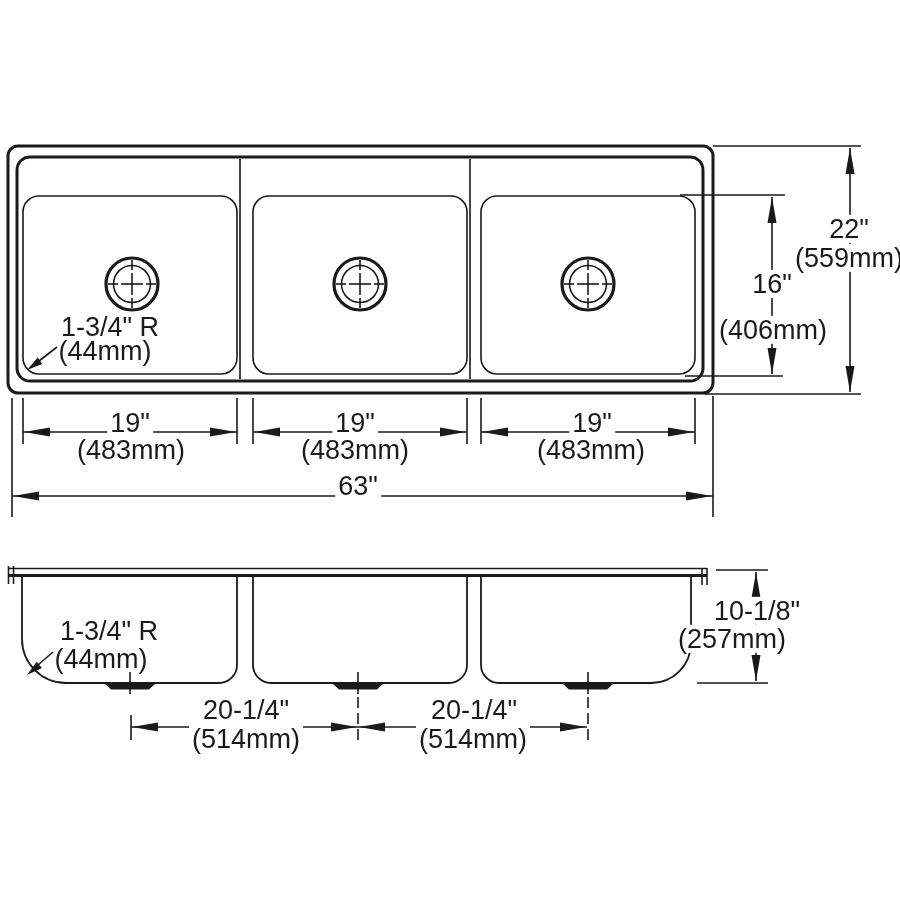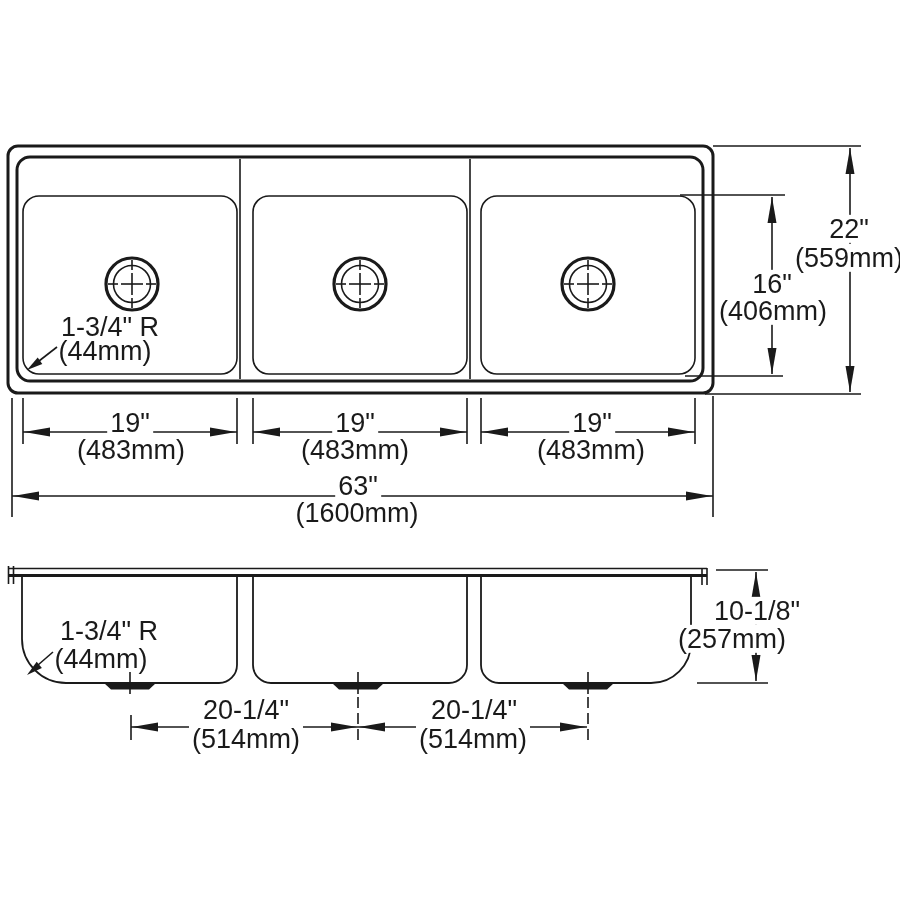--- a/index.html
+++ b/index.html
@@ -164,27 +164,26 @@
 <div class="lbl" style="left:105px;top:351px">(44mm)</div>
 
 <div class="lbl bg" style="left:130px;top:423px">19"</div>
 <div class="lbl" style="left:131px;top:450px">(483mm)</div>
 <div class="lbl bg" style="left:355px;top:423px">19"</div>
 <div class="lbl" style="left:355px;top:450px">(483mm)</div>
 <div class="lbl bg" style="left:592px;top:423px">19"</div>
 <div class="lbl" style="left:591px;top:450px">(483mm)</div>
 
 <div class="lbl bg" style="left:358px;top:486px">63"</div>
-<div class="lbl" style="left:357px;top:513px">(1600mm)</div>
 
 <div class="lbl bg" style="left:849px;top:229px">22"</div>
 <div class="lbl bg" style="left:849px;top:258px">(559mm)</div>
 
 <div class="lbl bg" style="left:772px;top:284px">16"</div>
-<div class="lbl bg" style="left:773px;top:311px">(406mm)</div>
+<div class="lbl bg" style="left:773px;top:330px">(406mm)</div>
 
 <div class="lbl" style="left:109px;top:631px">1-3/4" R</div>
 <div class="lbl" style="left:101px;top:659px">(44mm)</div>
 
 <div class="lbl" style="left:246px;top:710px">20-1/4"</div>
 <div class="lbl bg" style="left:246px;top:739px">(514mm)</div>
 <div class="lbl" style="left:474px;top:710px">20-1/4"</div>
 <div class="lbl bg" style="left:473px;top:739px">(514mm)</div>
 
 <div class="lbl bg" style="left:757px;top:611px">10-1/8"</div>

